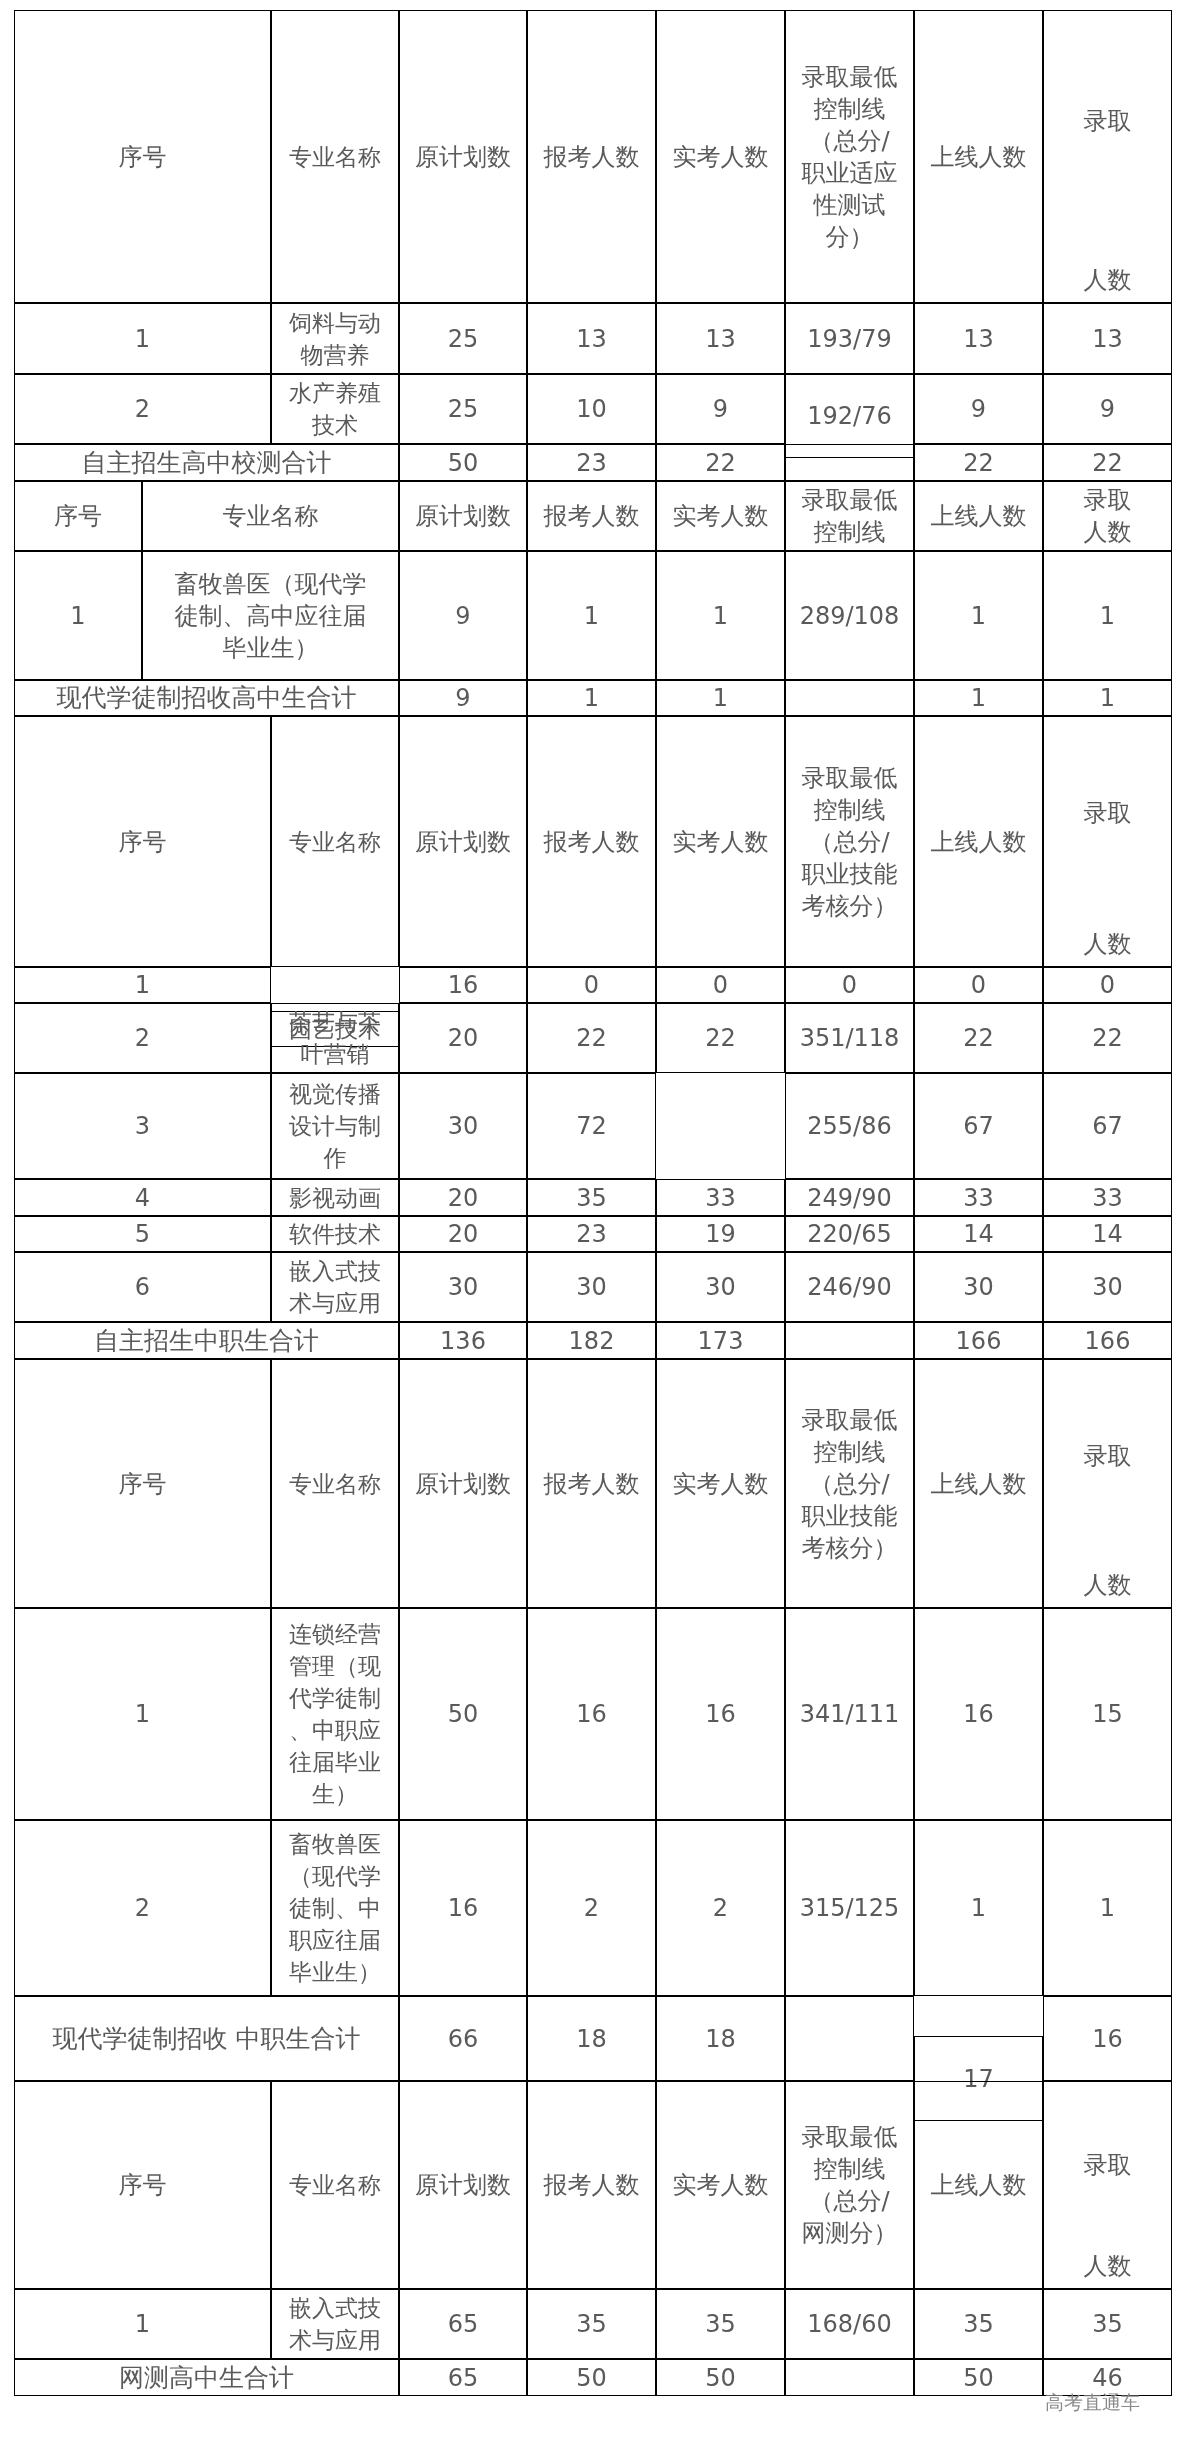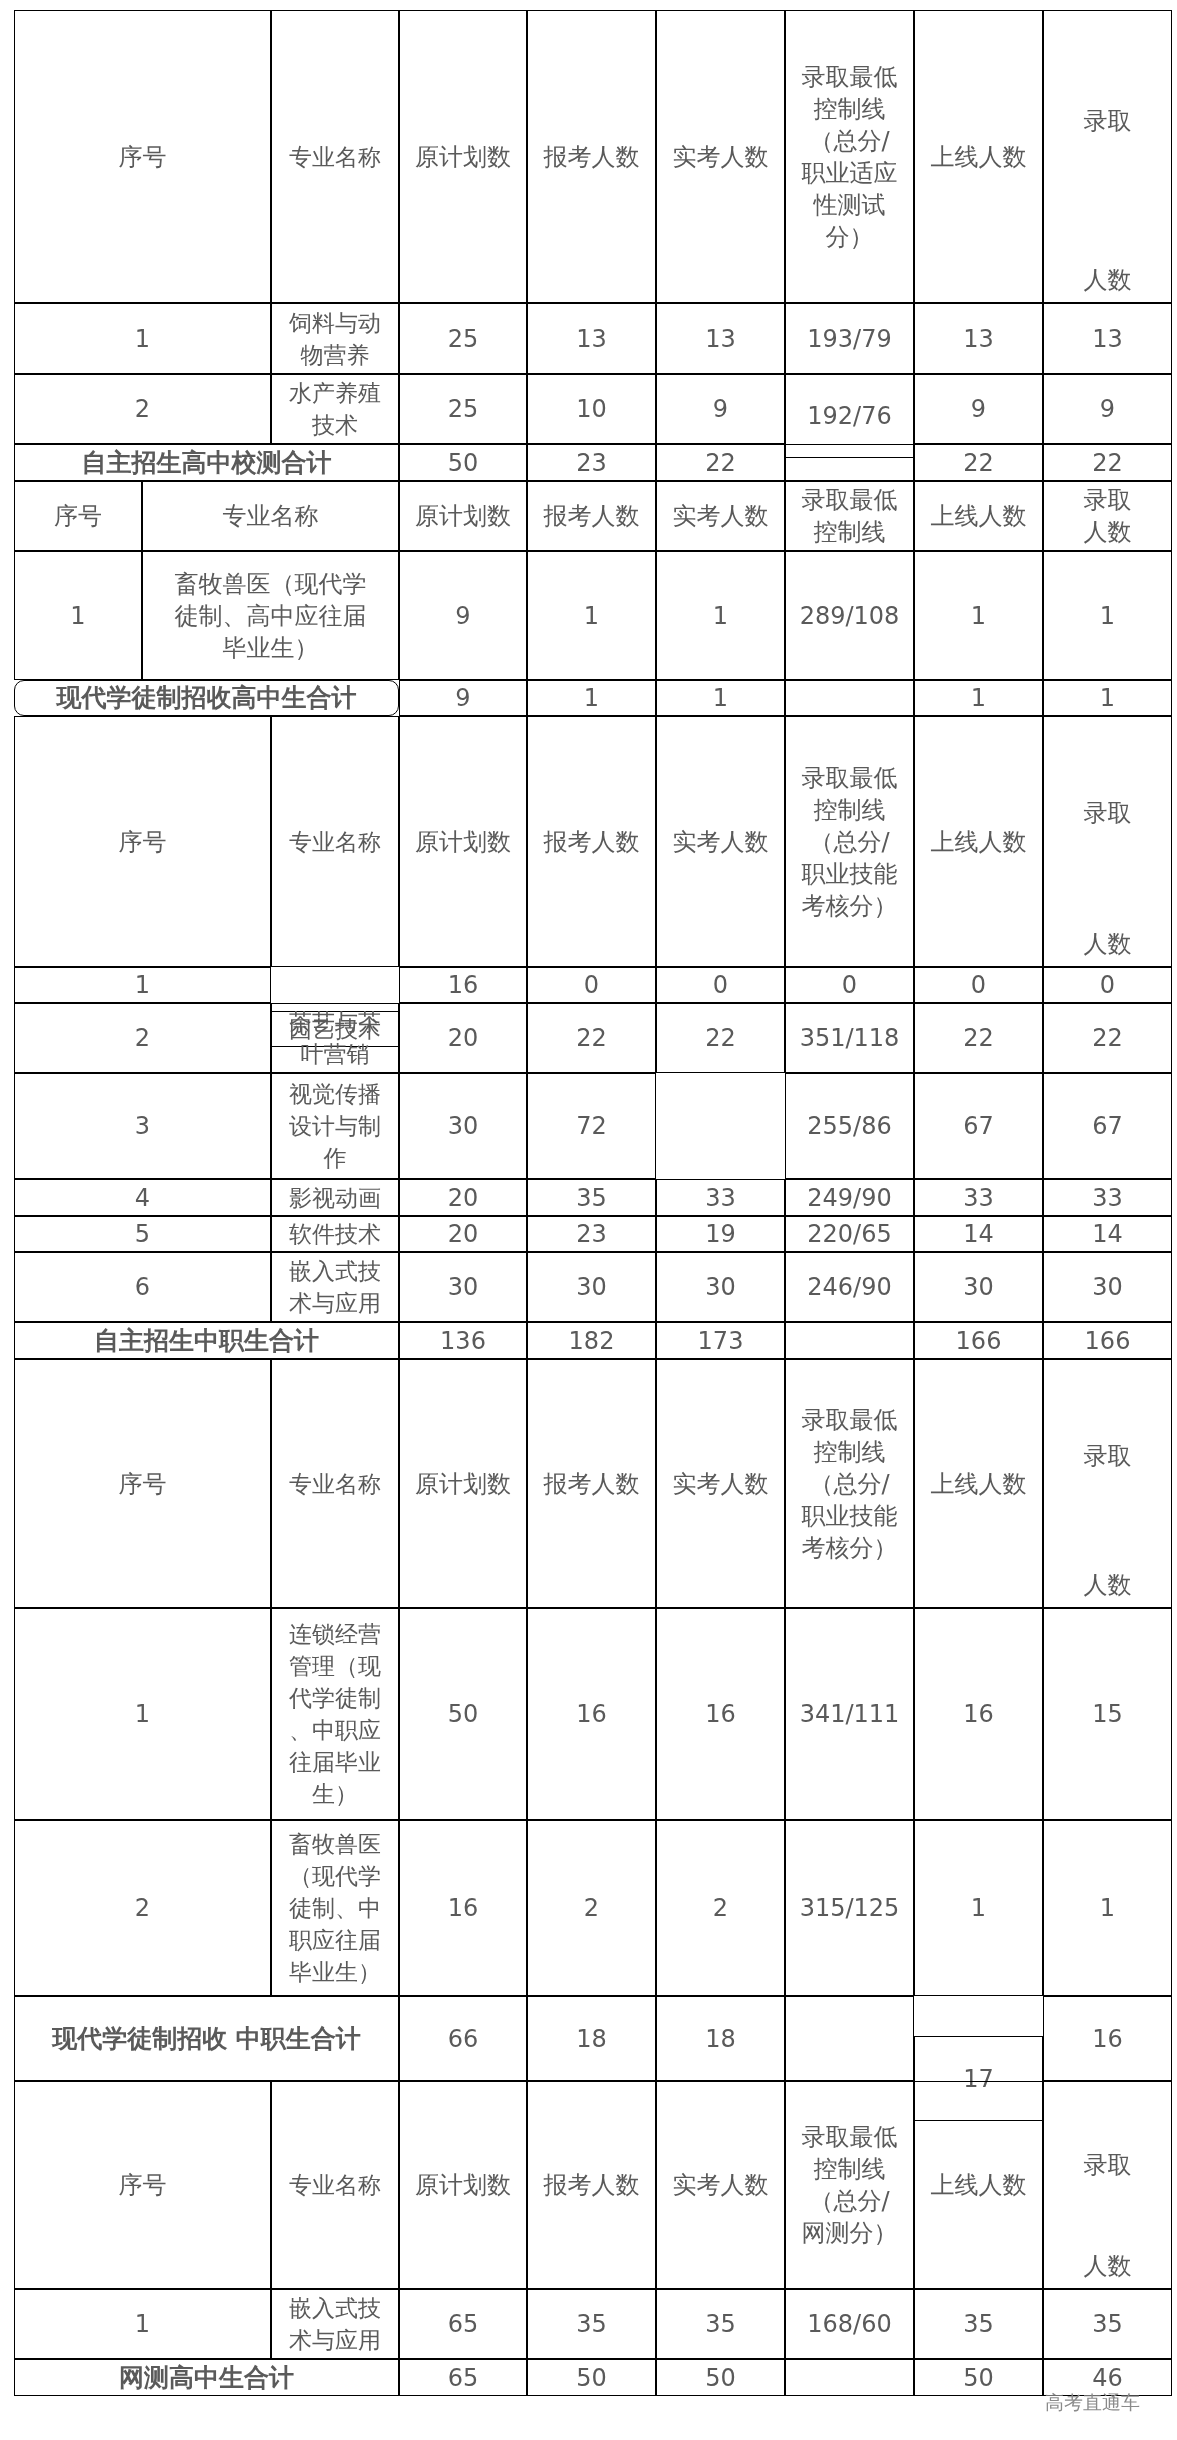--- a/index.html
+++ b/index.html
@@ -4,21 +4,21 @@
 <style>
   html, body { margin:0; padding:0; background:#ffffff; }
   body { width:1177px; height:2440px; position:relative; overflow:hidden;
          font-family:"DejaVu Sans","Liberation Sans",sans-serif; color:#5a5a5a; }
   #grid { position:absolute; left:0; top:0; width:1177px; height:2440px; }
   .cell { position:absolute; box-sizing:border-box; border:1.5px solid #000;
           display:flex; align-items:center; justify-content:center; text-align:center;
           font-size:24px; line-height:32px; padding:0 4px; white-space:pre-line; }
   .cell.hd { font-size:24px; }
   .cell.narrow { font-size:23px; line-height:32px; padding:0 2px; }
-  .cell.sum { font-weight:bold; font-size:25px;text-align:right; }
+  .cell.sum { font-weight:normal; font-size:25px;text-align:right; }
   .cell.split { flex-direction:column; justify-content:space-between; padding:24px 4px 6px; }
   .watermark { position:absolute; left:1045px; top:2390px; font-size:19px; color:#8a8a8a;
                font-family:"DejaVu Sans",sans-serif; }
 </style>
 </head>
 <body>
 
 <div id="grid">
     <div class="cell hd" style="left: 14px; top: 10px; width: 257px; height: 293px;">序号</div>
     <div class="cell hd narrow" style="left: 271px; top: 10px; width: 128px; height: 293px;">专业名称</div>
@@ -71,21 +71,21 @@
     <div class="cell " style="left: 14px; top: 551px; width: 128px; height: 129px;">1</div>
     <div class="cell " style="left: 142px; top: 551px; width: 257px; height: 129px;">畜牧兽医（现代学
 徒制、高中应往届
 毕业生）</div>
     <div class="cell " style="left: 399px; top: 551px; width: 128px; height: 129px;">9</div>
     <div class="cell " style="left: 527px; top: 551px; width: 129px; height: 129px;">1</div>
     <div class="cell " style="left: 656px; top: 551px; width: 129px; height: 129px;">1</div>
     <div class="cell " style="left: 785px; top: 551px; width: 129px; height: 129px;">289/108</div>
     <div class="cell " style="left: 914px; top: 551px; width: 129px; height: 129px;">1</div>
     <div class="cell " style="left: 1043px; top: 551px; width: 129px; height: 129px;">1</div>
-    <div class="cell sum" style="left: 14px; top: 680px; width: 385px; height: 36px; border-radius: 10px;">现代学徒制招收高中生合计</div>
+    <div class="cell sum" style="left: 14px; top: 680px; width: 385px; height: 36px;">现代学徒制招收高中生合计</div>
     <div class="cell " style="left: 399px; top: 680px; width: 128px; height: 36px;">9</div>
     <div class="cell " style="left: 527px; top: 680px; width: 129px; height: 36px;">1</div>
     <div class="cell " style="left: 656px; top: 680px; width: 129px; height: 36px;">1</div>
     <div class="cell " style="left: 785px; top: 680px; width: 129px; height: 36px;"></div>
     <div class="cell " style="left: 914px; top: 680px; width: 129px; height: 36px;">1</div>
     <div class="cell " style="left: 1043px; top: 680px; width: 129px; height: 36px;">1</div>
     <div class="cell hd" style="left: 14px; top: 716px; width: 257px; height: 251px;">序号</div>
     <div class="cell hd narrow" style="left: 271px; top: 716px; width: 128px; height: 251px;">专业名称</div>
     <div class="cell hd" style="left: 399px; top: 716px; width: 128px; height: 251px;">原计划数</div>
     <div class="cell hd" style="left: 527px; top: 716px; width: 129px; height: 251px;">报考人数</div>

